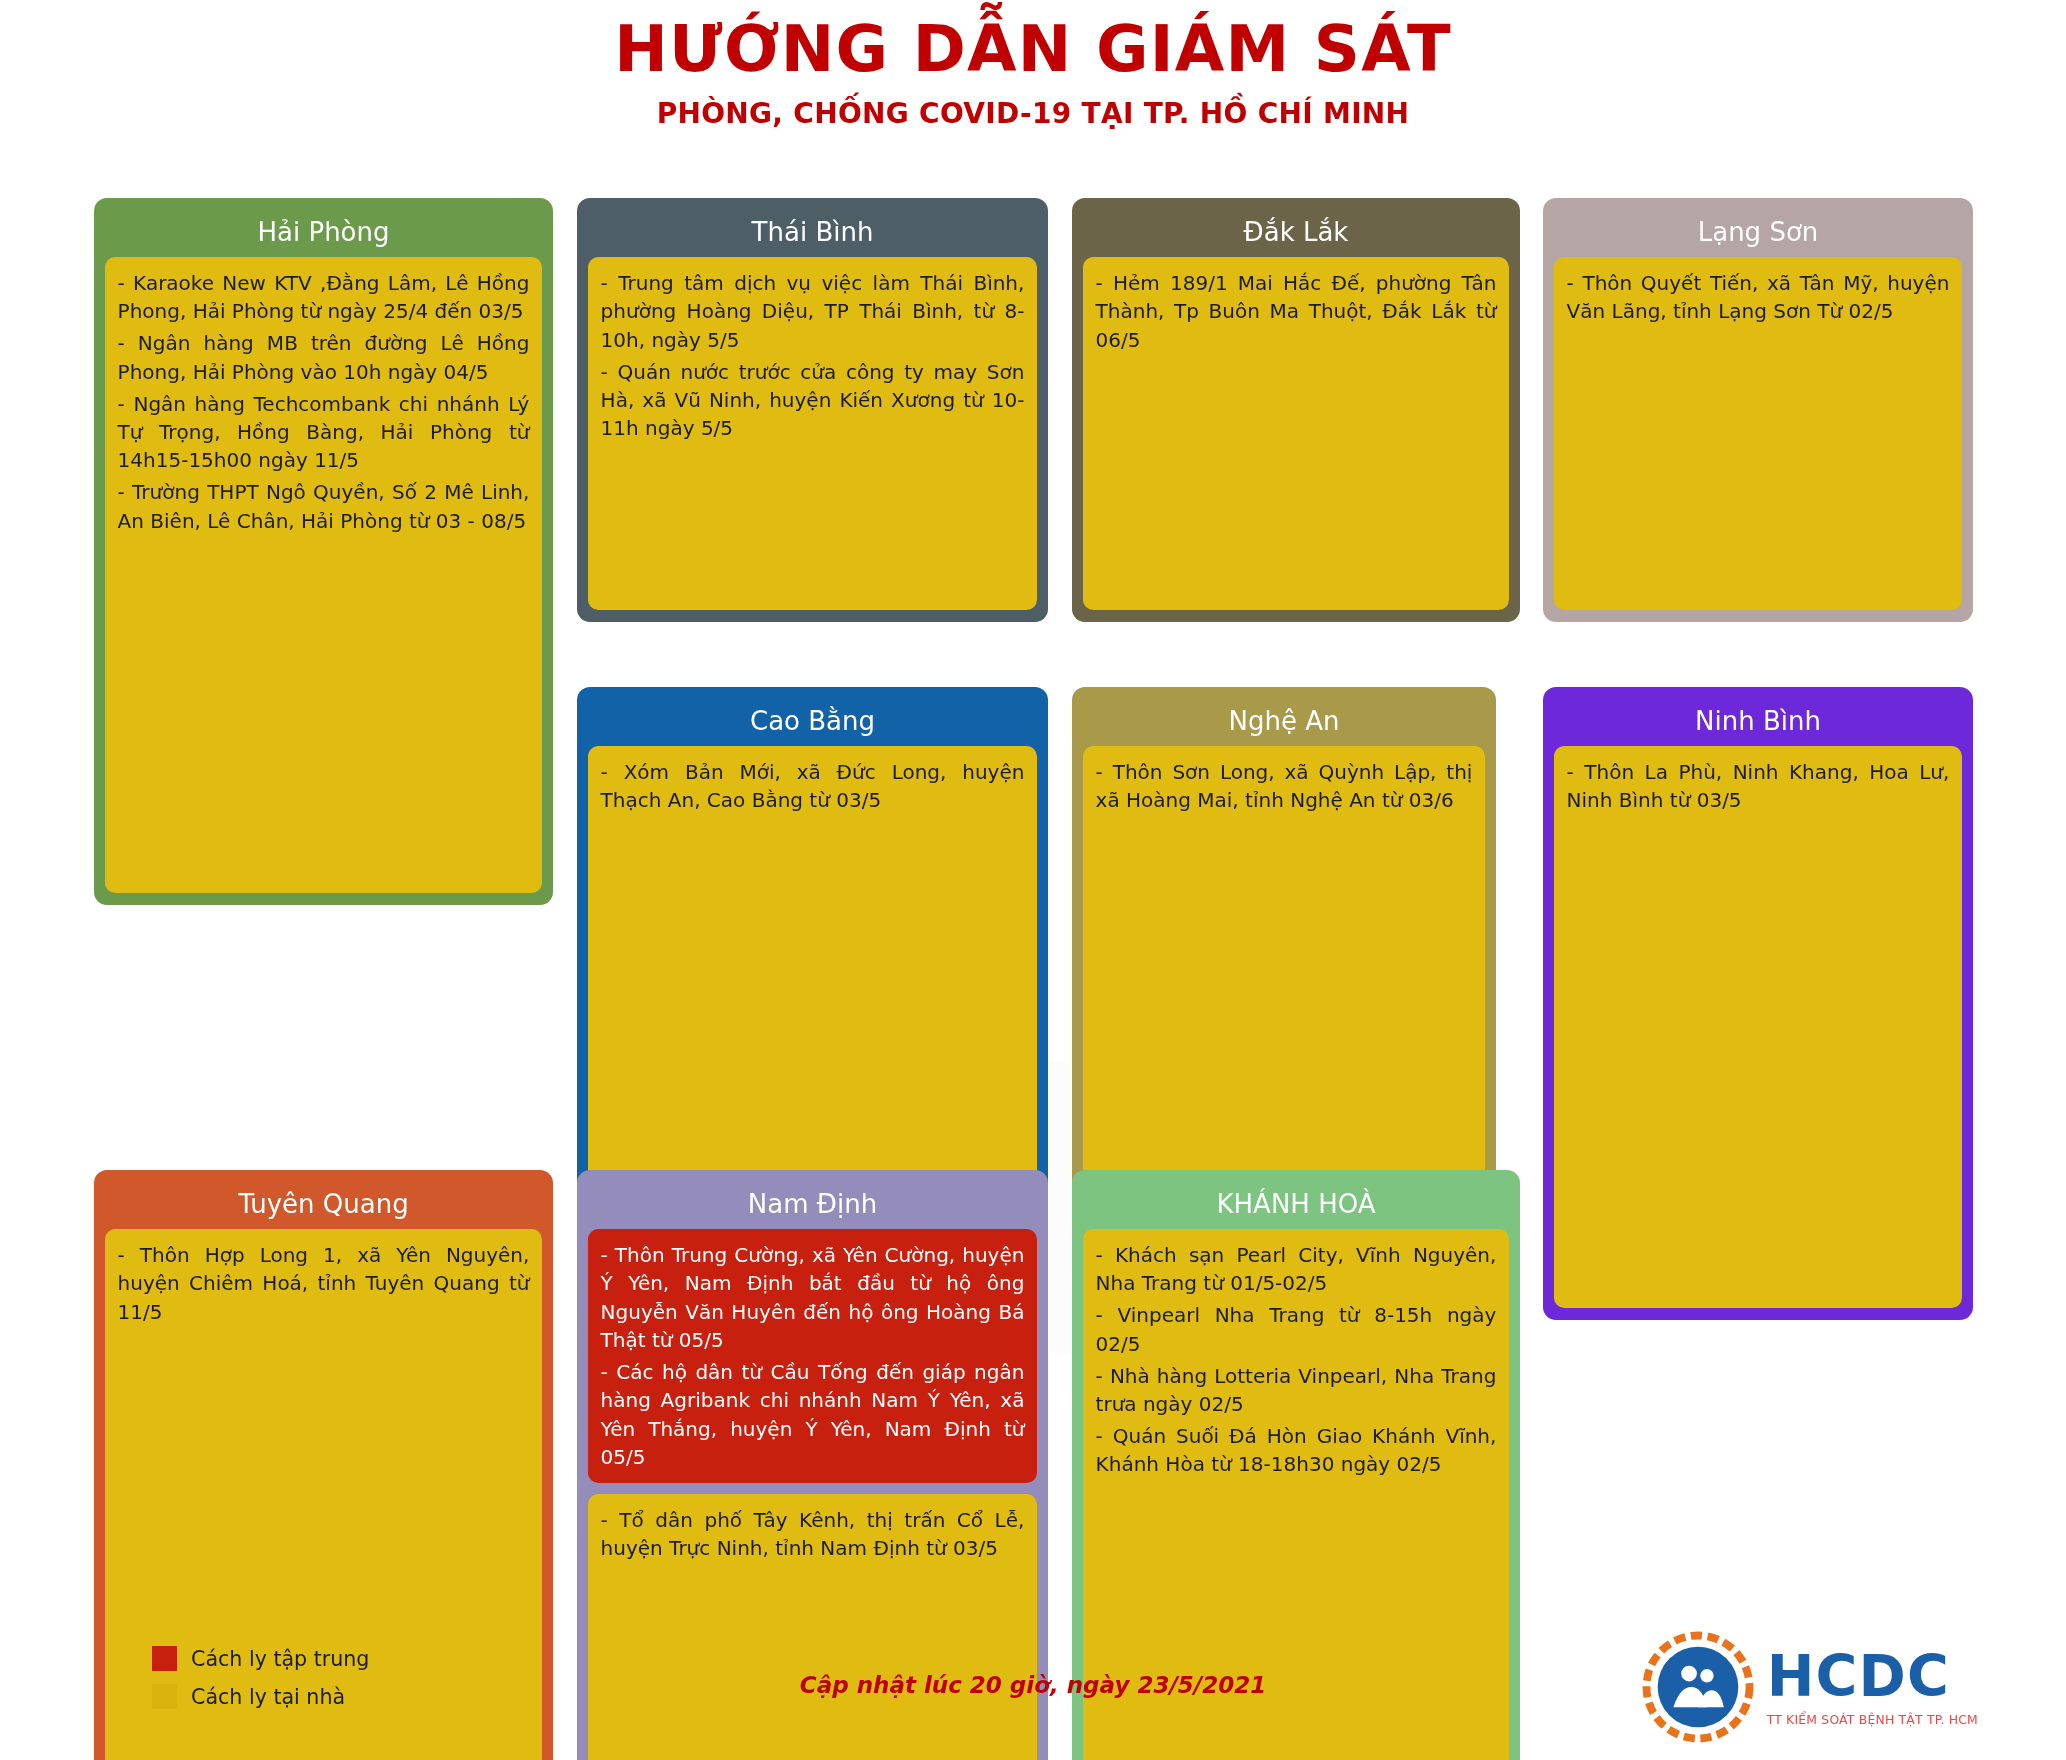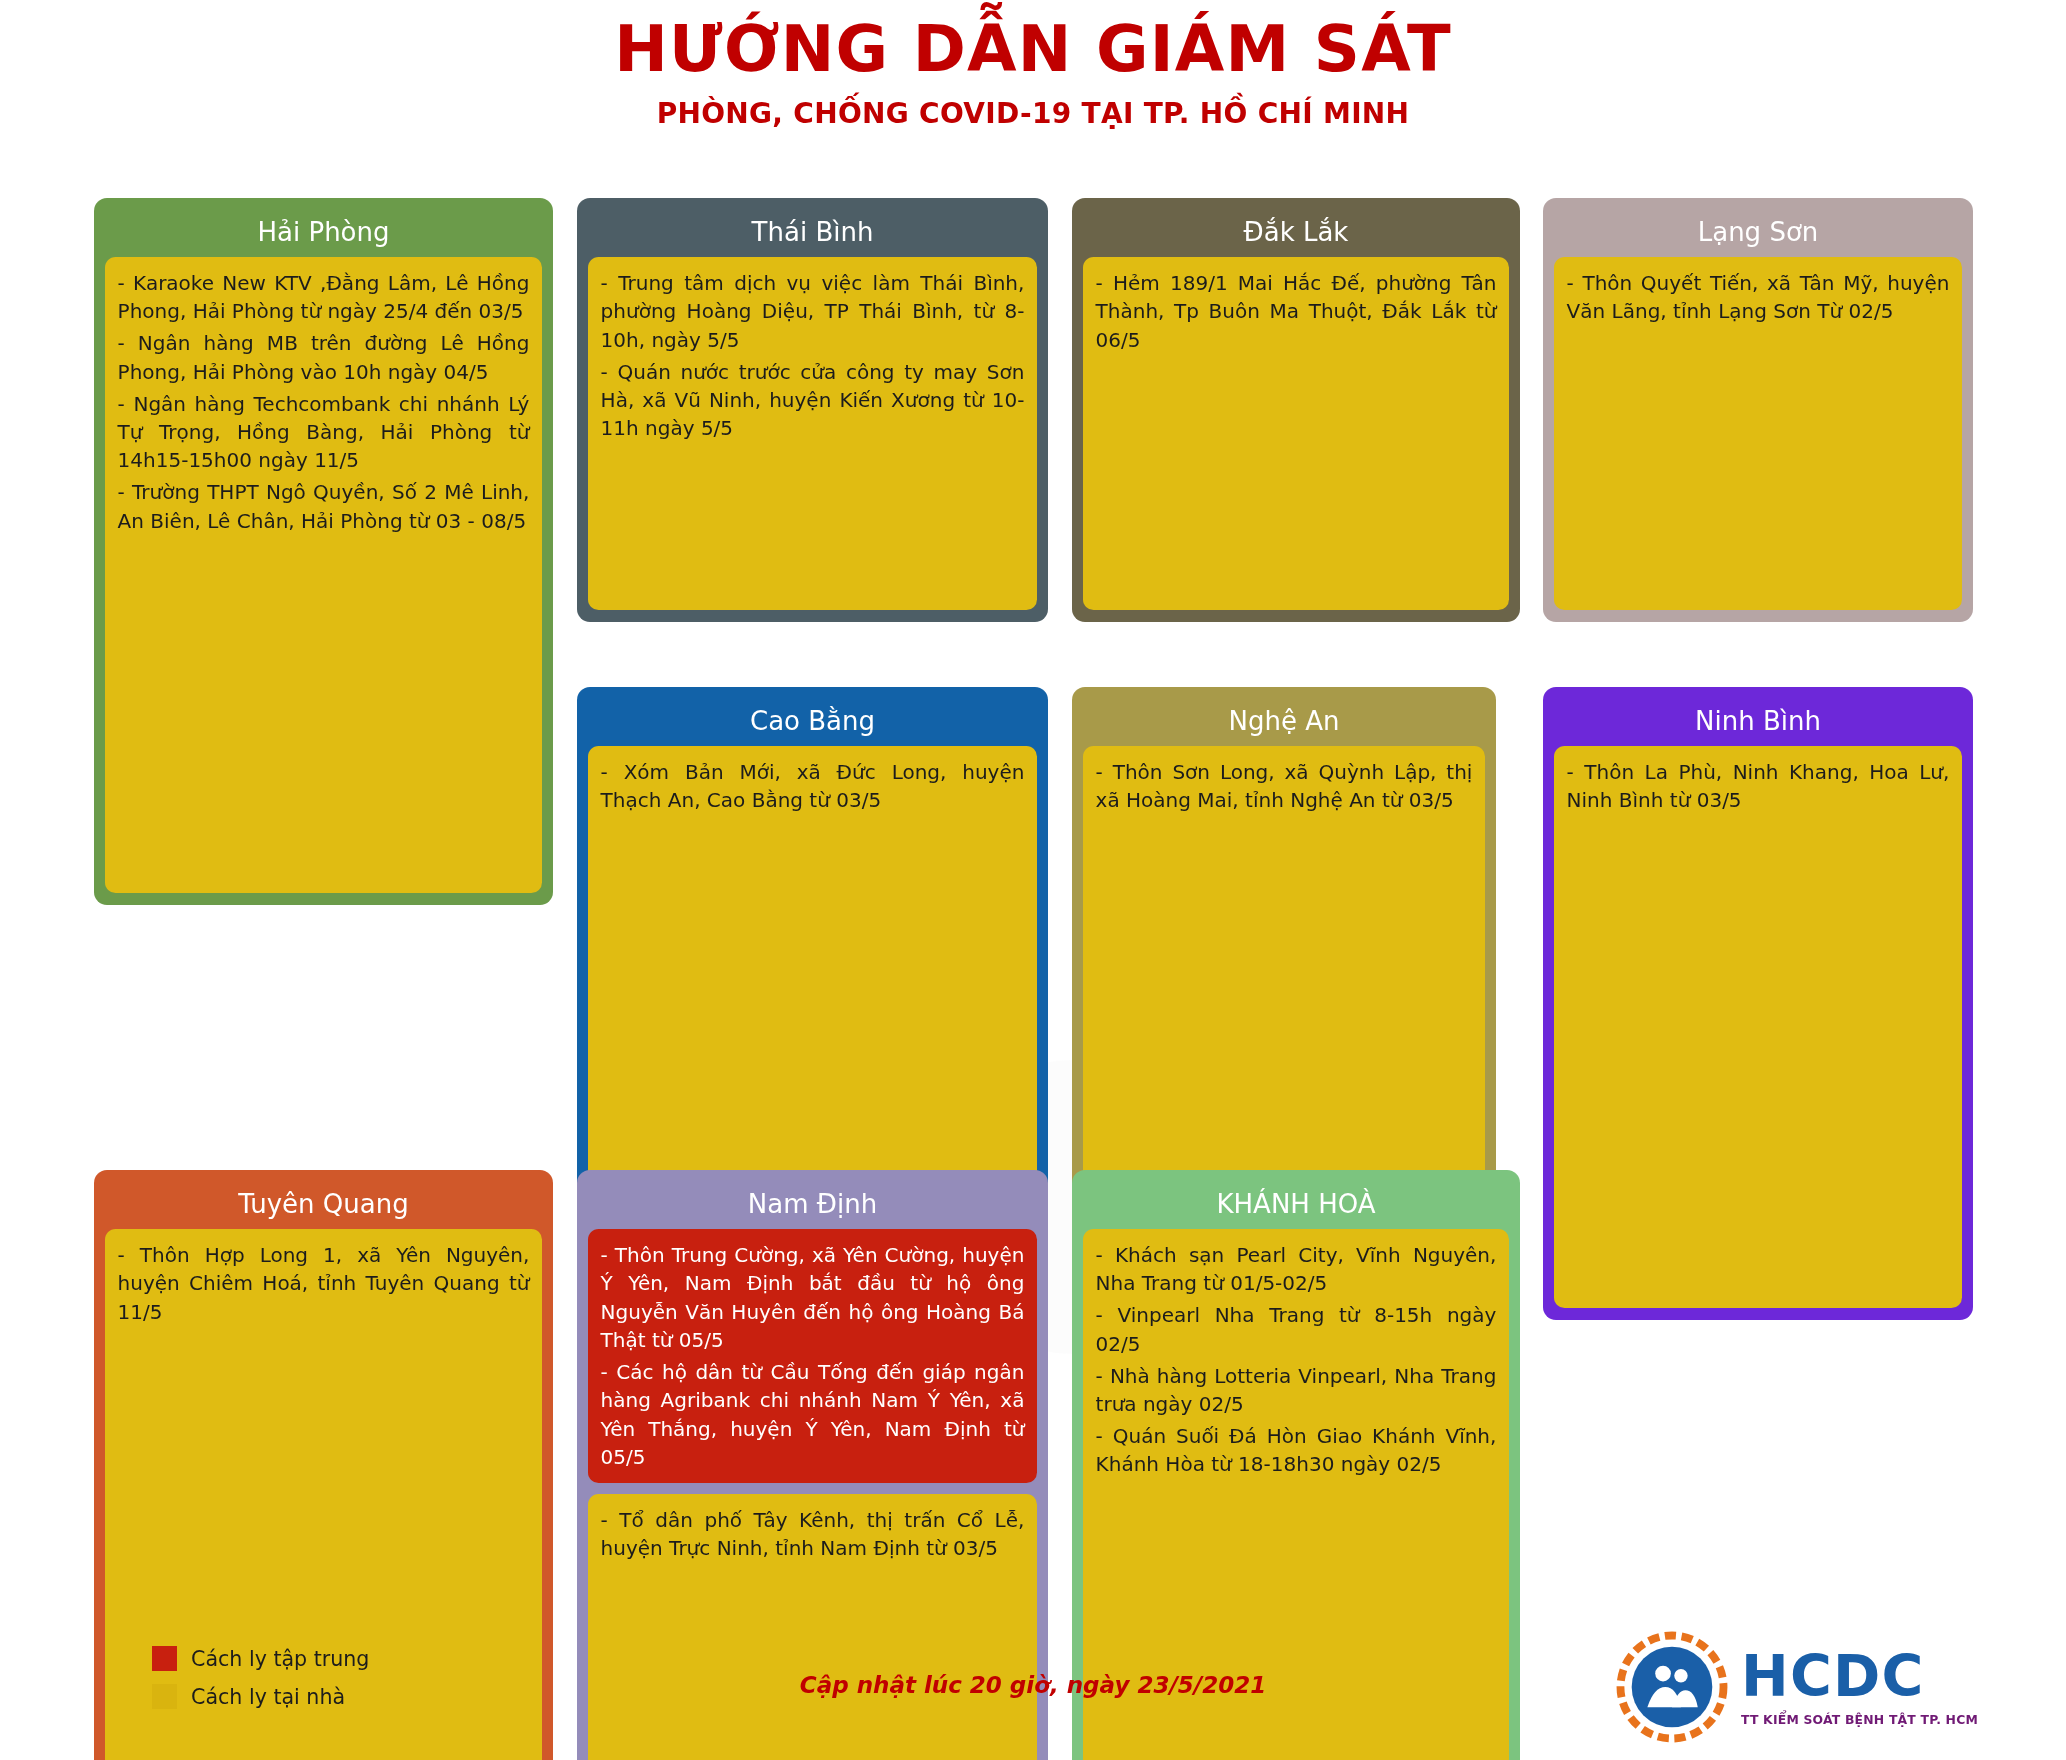--- a/index.html
+++ b/index.html
@@ -150,22 +150,22 @@
   .logo-hcdc {
     font-size: 57px;
     font-weight: bold;
     color: #1a5fa8;
     letter-spacing: 1.2px;
     line-height: 1;
     font-family: "DejaVu Sans", sans-serif;
   }
   .logo-sub {
     font-size: 12.4px;
-    font-weight: bold;
-    color: #701a75;
+    font-weight: normal;
+    color: #ef4444;
     letter-spacing: 0.2px;
     margin-top: 7px;
     font-family: "DejaVu Sans", sans-serif;
   }
   .watermark {
     position: absolute;
     left: 919px;
     top: 1054px;
     width: 306px;
     height: 306px;
@@ -223,21 +223,21 @@
     <div class="card" style="left:483px; top:489px; width:471px; height:633px; background:#1262a8;">
       <div class="card-title">Cao Bằng</div>
       <div class="inner home">
         <p class="entry">- Xóm Bản Mới, xã Đức Long, huyện Thạch An, Cao Bằng từ 03/5</p>
       </div>
     </div>
 
     <div class="card" style="left:978px; top:489px; width:424px; height:633px; background:#a89a49;">
       <div class="card-title">Nghệ An</div>
       <div class="inner home">
-        <p class="entry">- Thôn Sơn Long, xã Quỳnh Lập, thị xã Hoàng Mai, tỉnh Nghệ An từ 03/5</p>
+        <p class="entry">- Thôn Sơn Long, xã Quỳnh Lập, thị xã Hoàng Mai, tỉnh Nghệ An từ 03/6</p>
       </div>
     </div>
 
     <div class="card" style="left:1449px; top:489px; width:430px; height:633px; background:#6d28d9;">
       <div class="card-title">Ninh Bình</div>
       <div class="inner home">
         <p class="entry">- Thôn La Phù, Ninh Khang, Hoa Lư, Ninh Bình từ 03/5</p>
       </div>
     </div>
 

